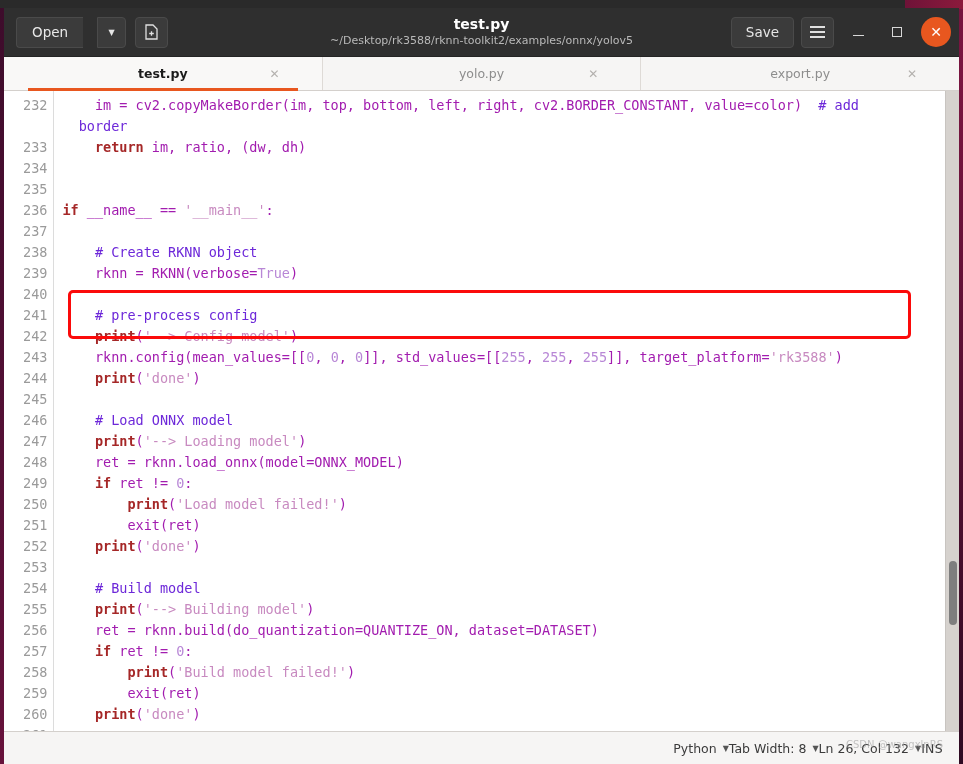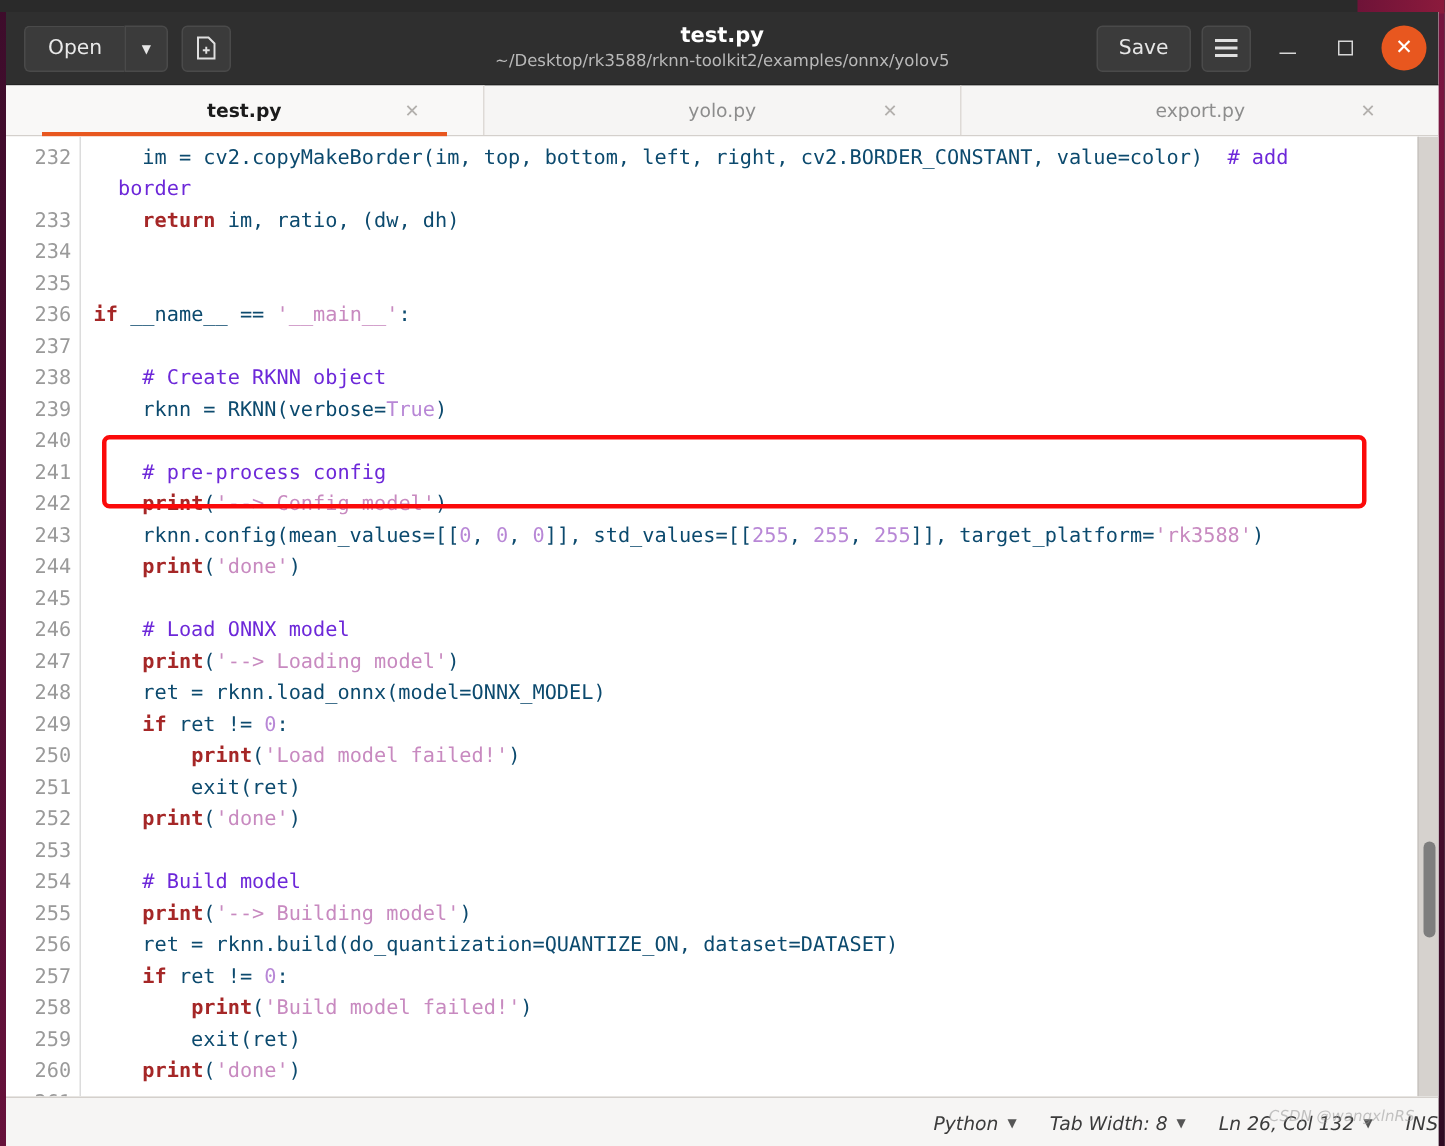--- a/index.html
+++ b/index.html
@@ -47,21 +47,21 @@
     background: #3b3b3b;
     border: 1px solid #4a4a4a;
     color: #e6e6e6;
     height: 31px;
     border-radius: 4px;
     display: flex; align-items: center; justify-content: center;
     font-size: 13.5px;
     cursor: pointer;
     user-select: none;
   }
-  #open-group { display: flex; margin-right: 9px; }
+  #open-group { display: flex; margin-right: 9px; gap: 14px; }
   #open-button {
     padding: 0 15px;
     border-radius: 4px 0 0 4px;
     border-right: none;
     color: #e9e9e9;
   }
   #open-dropdown {
     width: 29px;
     border-radius: 0 4px 4px 0;
     font-size: 8px;
@@ -171,21 +171,21 @@
     font-size: 13.5px;
     line-height: 21px;
     height: 21px;
     color: #111111;
     white-space: pre;
   }
   .kw   { color: #a52727; font-weight: bold; }
   .str  { color: #c88ac0; }
   .num  { color: #b887d6; }
   .cmt  { color: #6d28d9; }
-  .plain{ color: #0c4a6e; }
+  .plain{ color: #a21caf; }
 
   
   #highlight-box {
     position: absolute;
     left: 64px;
     top: 199px;
     width: 843px;
     height: 49px;
     border: 3px solid #fb0a0a;
     border-radius: 5px;
@@ -210,25 +210,24 @@
     cursor: pointer;
   }
 
   
   #statusbar {
     flex: 0 0 33px;
     background: #f6f5f4;
     border-top: 1px solid #d4d0cc;
     display: flex; align-items: center;
     justify-content: flex-end;
-    gap: 22px;
+    padding-right: 16px;
     font-size: 12.5px;
     color: #3b3b3b;
     position: relative;
-    font-style: italic;
   }
   .status-item { display: flex; align-items: center; gap: 6px; cursor: pointer; user-select: none; }
   .caret { font-size: 8px; color: #555; }
   #status-position { cursor: default; }
   #status-ins { cursor: default; letter-spacing: .3px; }
 
   #watermark {
     position: absolute;
     right: 16px; top: 7px;
     font-size: 10px;

